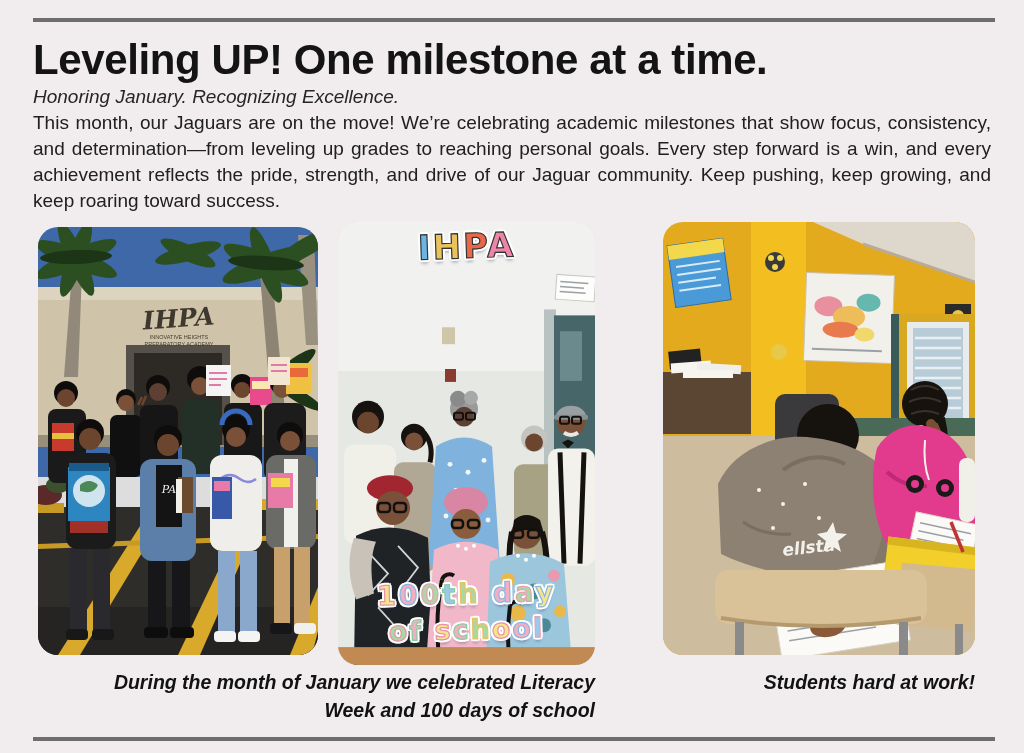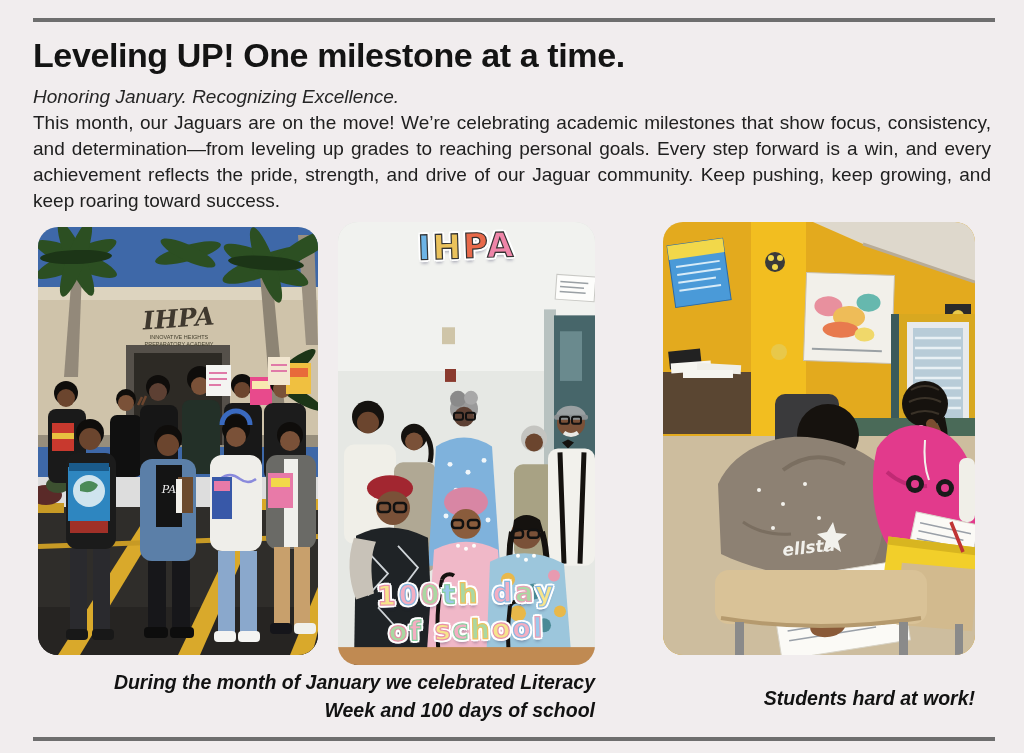--- a/index.html
+++ b/index.html
@@ -1,34 +1,34 @@
 <!DOCTYPE html>
 <html><head>
 <meta charset="utf-8">
 <style>
   html,body{margin:0;padding:0;background:#f1edee;}
   .page{position:relative;width:1024px;height:753px;background:#f1edee;overflow:hidden;
         font-family:"Liberation Sans","DejaVu Sans",sans-serif;color:#1b1b1b;}
   .rule{position:absolute;left:33px;width:962px;height:4px;background:#6e6e6e;}
   .rule-top{top:18px;}
   .rule-bottom{top:737px;}
-  .title{position:absolute;left:33px;top:36px;margin:0;font-size:34px;font-weight:800;
+  .title{position:absolute;left:33px;top:36px;margin:0;font-size:42px;font-weight:800;
          letter-spacing:-0.4px;color:#141414;}
   .subtitle{position:absolute;left:33px;top:86px;margin:0;font-size:19px;font-style:italic;color:#262626;}
   .body-text{position:absolute;left:33px;top:110px;width:958px;margin:0;font-size:19px;
              line-height:26px;color:#202020;text-align:justify;}
   .photo{position:absolute;border-radius:20px;overflow:hidden;background:#ddd;}
   .photo svg{display:block;width:100%;height:100%;}
   .photo1{left:38px;top:227px;width:280px;height:428px;}
   .photo2{left:338px;top:222px;width:257px;height:443px;}
   .photo3{left:663px;top:222px;width:312px;height:433px;}
   .caption{position:absolute;font-size:19.5px;font-weight:700;font-style:italic;color:#121212;
            text-align:right;line-height:28px;}
   .caption-left{left:38px;top:668px;width:557px;}
-  .caption-right{left:663px;top:684px;width:312px;}
+  .caption-right{left:663px;top:668px;width:312px;}
   .bubble{position:absolute;left:0;right:0;white-space:pre;text-align:center;font-weight:800;
           font-family:"DejaVu Sans",sans-serif;
           text-shadow:-2px -2px 0 #fff,2px -2px 0 #fff,-2px 2px 0 #fff,2px 2px 0 #fff,
                       0 -2.5px 0 #fff,0 2.5px 0 #fff,-2.5px 0 0 #fff,2.5px 0 0 #fff,
                       0 4px 3px rgba(40,40,80,0.35);}
   .bubble-ihpa{top:4px;font-size:34px;letter-spacing:2px;transform:rotate(-2deg);}
   .bubble-l1{top:356px;font-size:27px;letter-spacing:3px;transform:rotate(-1.5deg);}
   .bubble-l2{top:392px;font-size:27px;letter-spacing:2px;transform:rotate(-1.5deg);}
 </style>
 </head>

